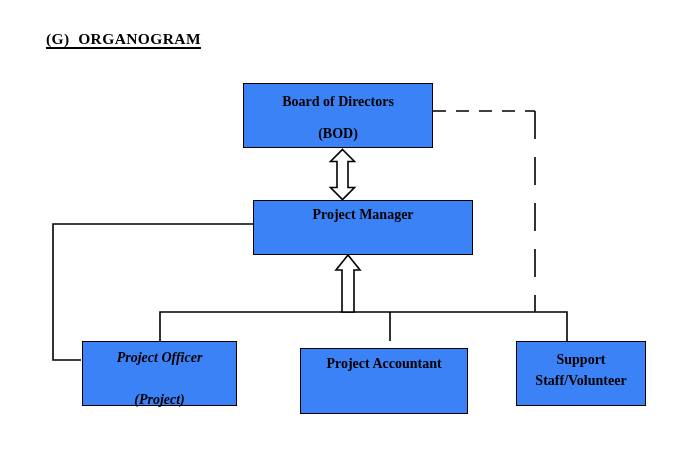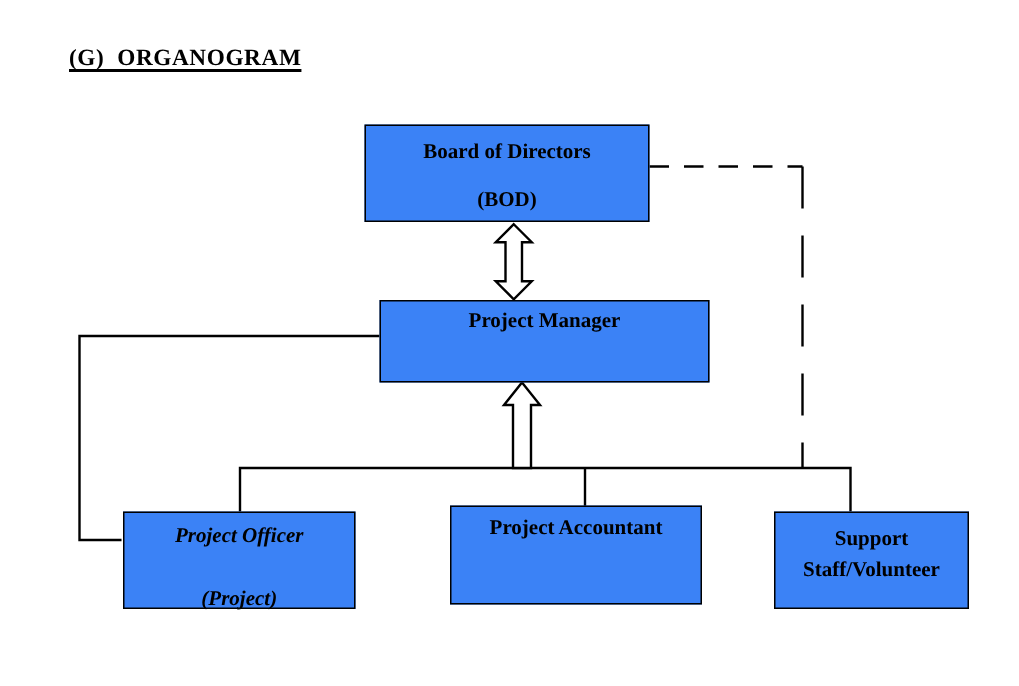--- a/index.html
+++ b/index.html
@@ -44,21 +44,21 @@
     align-items: center;
     text-align: center;
     font-size: 14px;
     font-weight: bold;
     line-height: 17px;
   }
   .box span { display: block; }
   .box-bod        { left: 243px; top: 83px;  width: 190px; height: 65px; padding-top: 9px;  row-gap: 15px; }
   .box-pm         { left: 253px; top: 200px; width: 220px; height: 55px; padding-top: 5px; }
   .box-officer    { left: 82px;  top: 341px; width: 155px; height: 65px; padding-top: 7px;  row-gap: 25px; font-style: italic; }
-  .box-accountant { left: 300px; top: 337px; width: 168px; height: 66px; padding-top: 6px; }
+  .box-accountant { left: 300px; top: 348px; width: 168px; height: 66px; padding-top: 6px; }
   .box-support    { left: 516px; top: 341px; width: 130px; height: 65px; padding-top: 9px;  row-gap: 4px; }
 
   .wire      { stroke: #000000; stroke-width: 1.6; fill: none; }
   .wire-dash-h { stroke: #000000; stroke-width: 1.6; fill: none; stroke-dasharray: 13 10; }
   .wire-dash-v { stroke: #000000; stroke-width: 1.6; fill: none; stroke-dasharray: 28 18; }
   .hollow-arrow { stroke: #000000; stroke-width: 1.6; fill: #ffffff; stroke-linejoin: miter; }
 </style>
 </head>
 <body>
 

